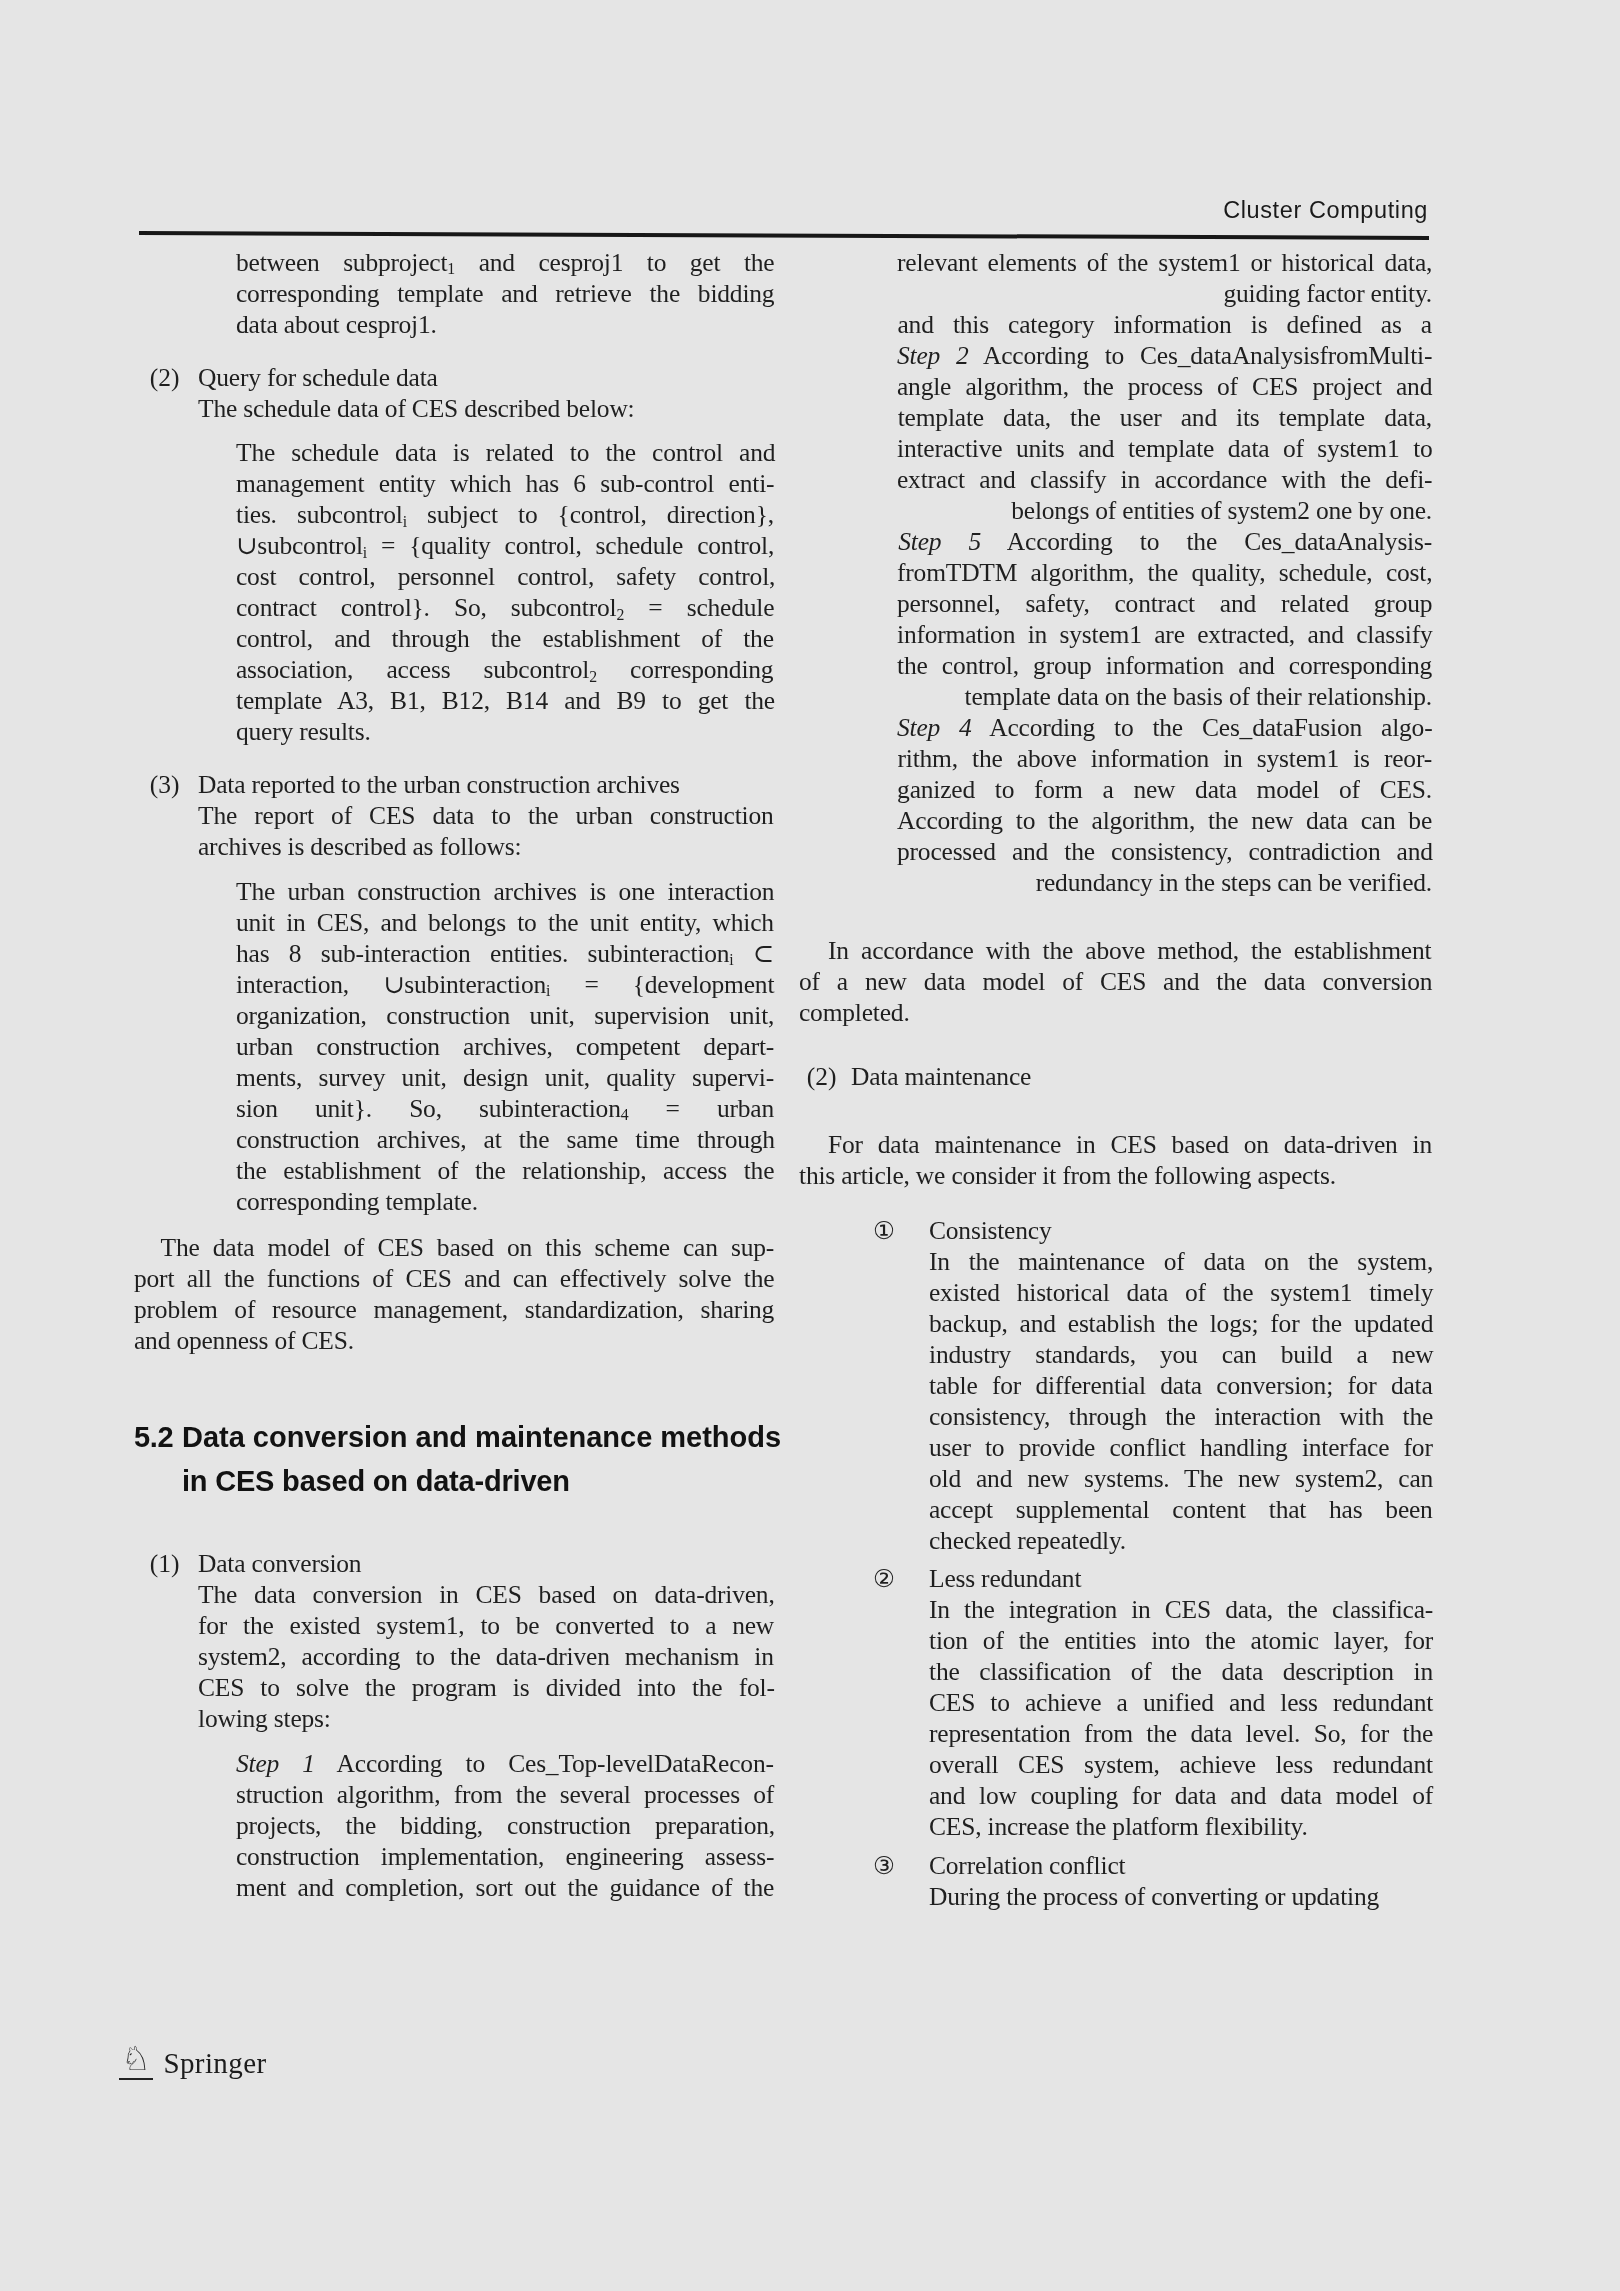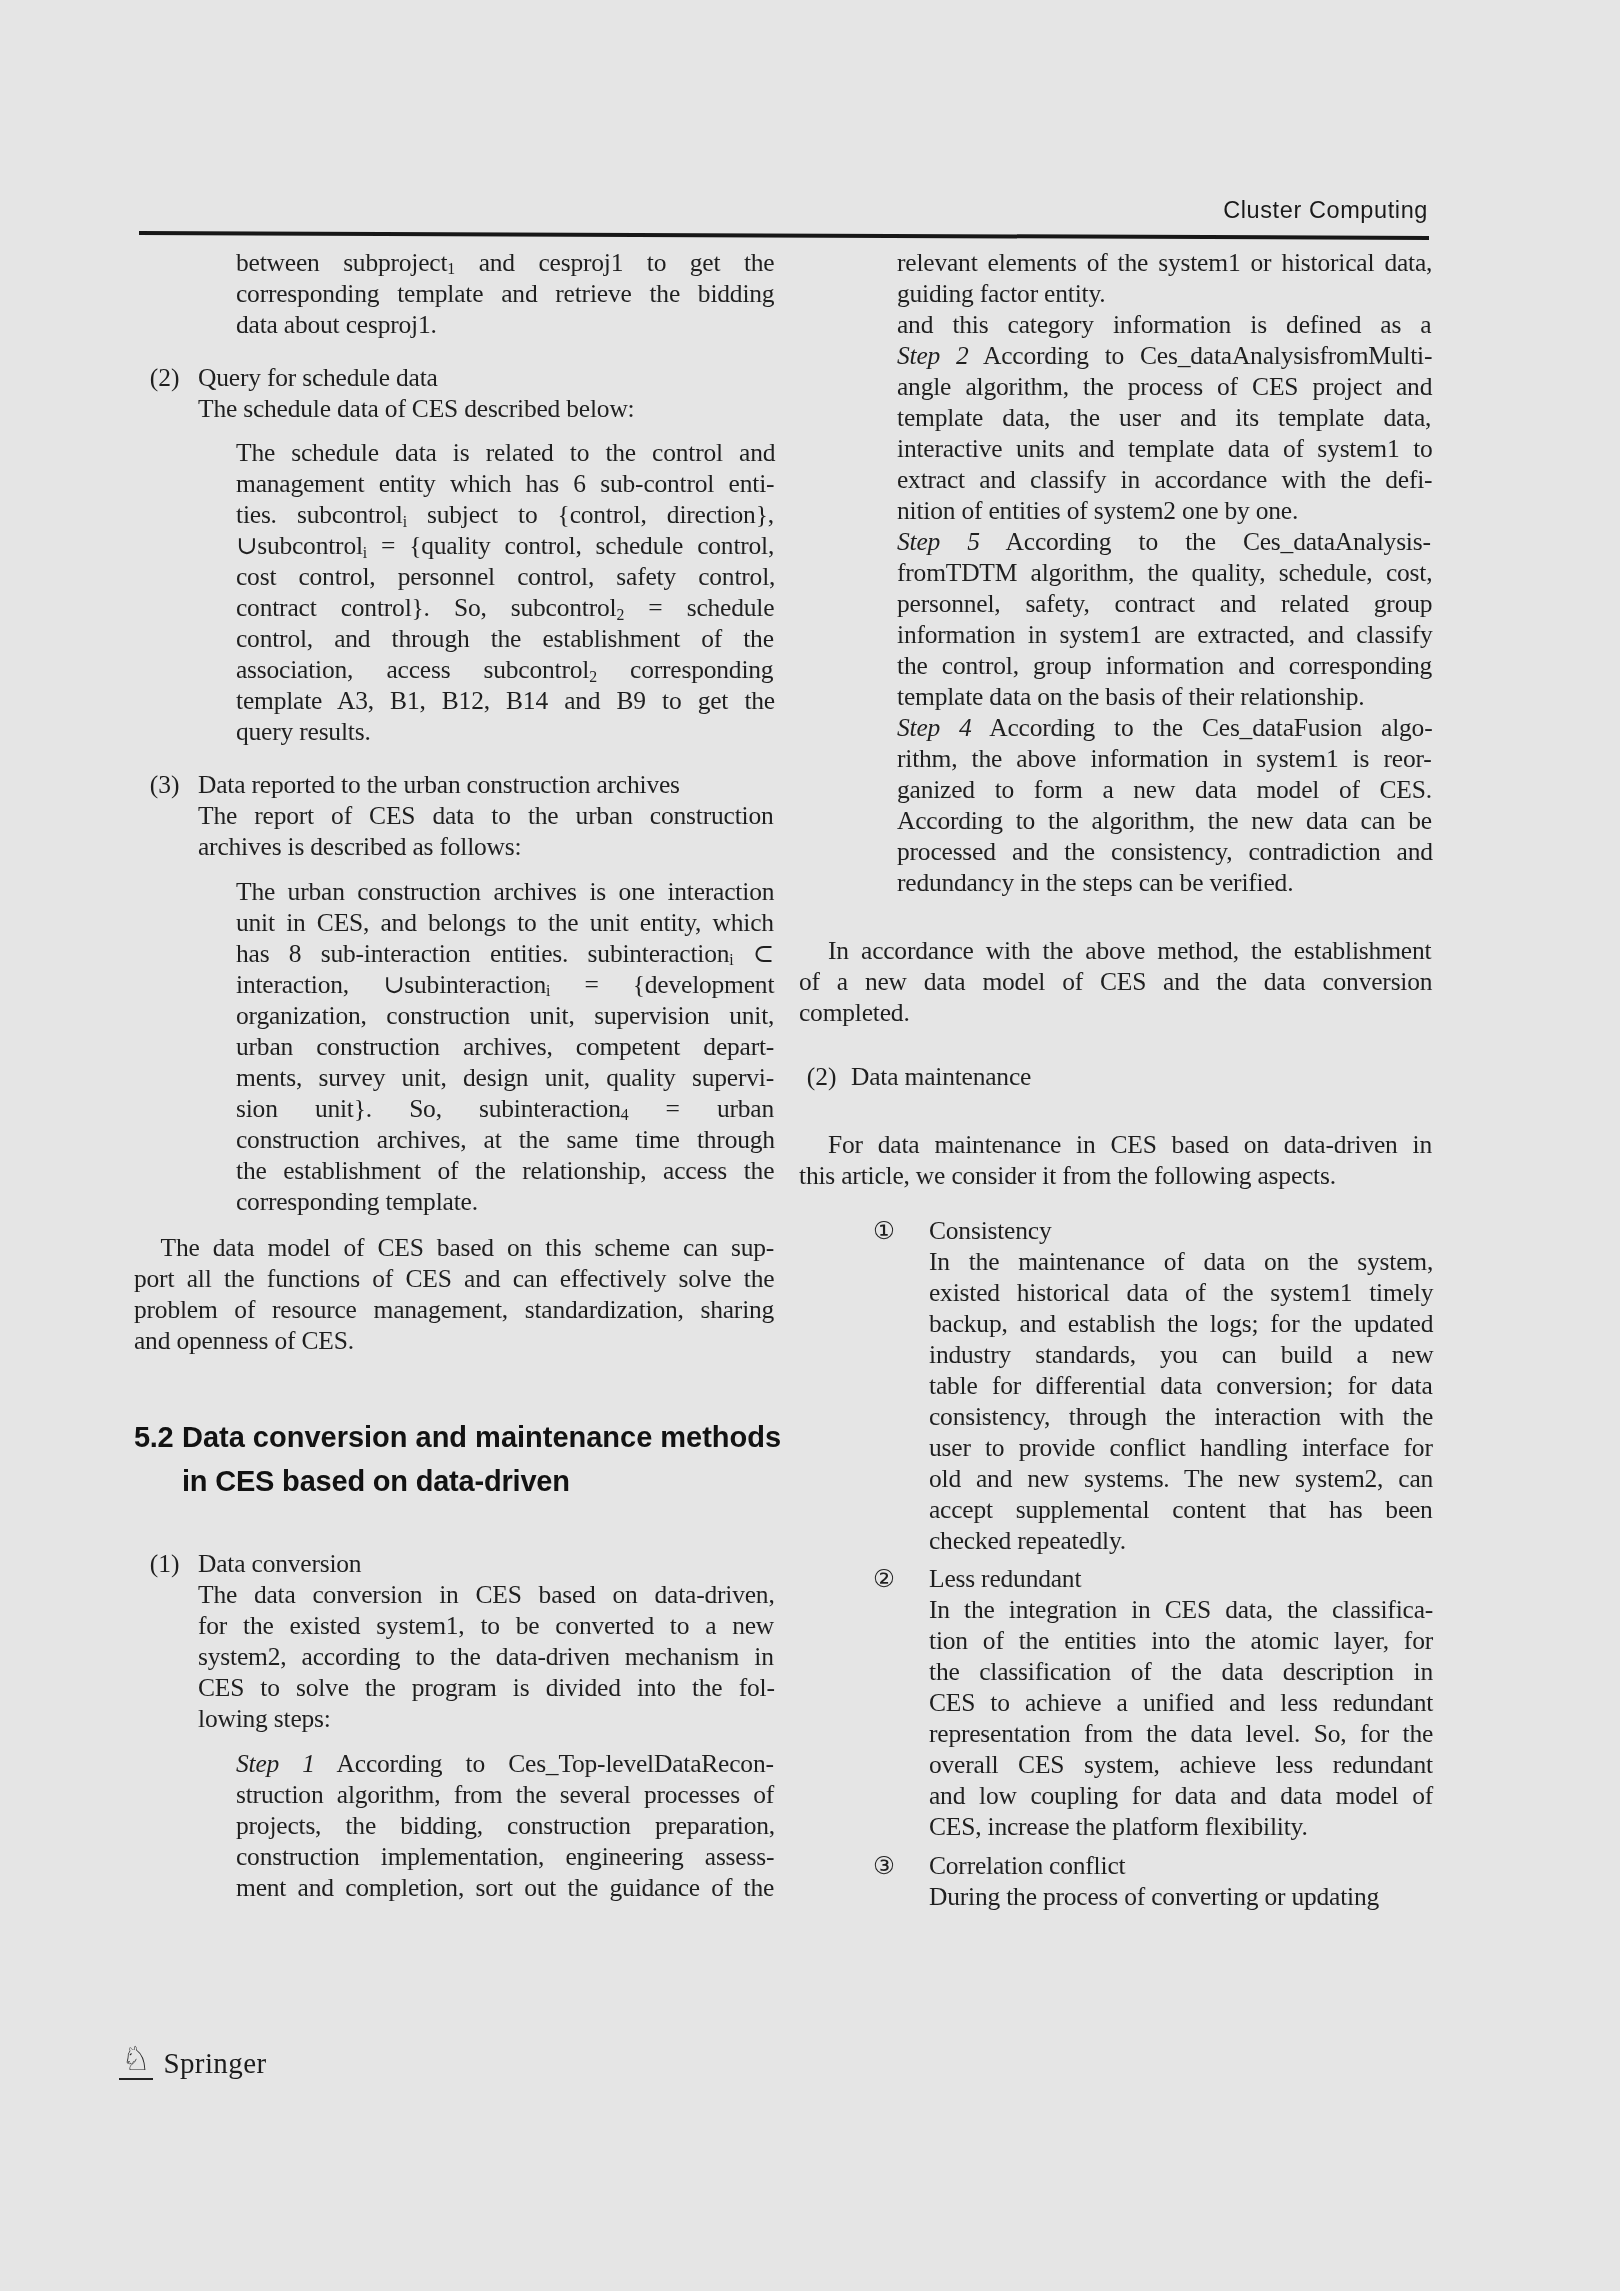--- a/index.html
+++ b/index.html
@@ -22,21 +22,21 @@
   .col{position:absolute;top:247px;font-size:25.5px;line-height:31px;}
   .col-left{left:134px;width:640px;}
   .col-right{left:799px;width:633px;}
   .col > :first-child{margin-top:0;}
   .ln{white-space:nowrap;}
   .ln .t{letter-spacing:-0.2px;}
   sub{font-size:.62em;line-height:0;position:relative;top:.22em;vertical-align:baseline;}
   i{font-style:italic;}
   .block{margin-top:13.7px;margin-bottom:13.7px;}
   .col-left .block{margin-left:102px;width:538px;}
-  .col-right .block{margin-left:98px;width:535px;}
+  .col-right .block{margin-left:98px;width:535px;text-align:right;}
   .para{margin-top:15.7px;}
   .para.sp-lg{margin-top:37px;}
   .li{display:flex;margin-top:21.6px;}
   .li.sp-lg{margin-top:33px;}
   .col-left .li .num{flex:none;width:64px;padding-left:15.7px;box-sizing:border-box;}
   .col-right .li .num{flex:none;width:52px;padding-left:7.8px;box-sizing:border-box;}
   .li .body{flex:1 1 auto;min-width:0;}
   .heading{
     display:flex;margin-top:59px;margin-bottom:45px;
     font-family:"Liberation Sans","DejaVu Sans",sans-serif;
@@ -147,21 +147,21 @@
   <div class="col col-right" id="col-right">
       <div class="block">
         <div class="ln"><span class="t" style="word-spacing: 3.9px;">relevant elements of the system1 or historical data,</span></div>
         <div class="ln"><span class="t">guiding factor entity.</span></div>
         <div class="ln"><span class="t" style="word-spacing: 13px;">and this category information is defined as a</span></div>
         <div class="ln"><span class="t" style="word-spacing: 9.7px;"><i>Step 2</i> According to Ces_dataAnalysisfromMulti-</span></div>
         <div class="ln"><span class="t" style="word-spacing: 8px;">angle algorithm, the process of CES project and</span></div>
         <div class="ln"><span class="t" style="word-spacing: 13px;">template data, the user and its template data,</span></div>
         <div class="ln"><span class="t" style="word-spacing: 7.4px;">interactive units and template data of system1 to</span></div>
         <div class="ln"><span class="t" style="word-spacing: 8.2px;">extract and classify in accordance with the defi-</span></div>
-        <div class="ln"><span class="t">nition of entities of system2 one by one.</span></div>
+        <div class="ln"><span class="t">belongs of entities of system2 one by one.</span></div>
         <div class="ln"><span class="t" style="word-spacing: 21px;"><i>Step 5</i> According to the Ces_dataAnalysis-</span></div>
         <div class="ln"><span class="t" style="word-spacing: 7.2px;">fromTDTM algorithm, the quality, schedule, cost,</span></div>
         <div class="ln"><span class="t" style="word-spacing: 18.7px;">personnel, safety, contract and related group</span></div>
         <div class="ln"><span class="t" style="word-spacing: 6.3px;">information in system1 are extracted, and classify</span></div>
         <div class="ln"><span class="t" style="word-spacing: 8.1px;">the control, group information and corresponding</span></div>
         <div class="ln"><span class="t">template data on the basis of their relationship.</span></div>
         <div class="ln"><span class="t" style="word-spacing: 12.8px;"><i>Step 4</i> According to the Ces_dataFusion algo-</span></div>
         <div class="ln"><span class="t" style="word-spacing: 8px;">rithm, the above information in system1 is reor-</span></div>
         <div class="ln"><span class="t" style="word-spacing: 13.6px;">ganized to form a new data model of CES.</span></div>
         <div class="ln"><span class="t" style="word-spacing: 6.7px;">According to the algorithm, the new data can be</span></div>

